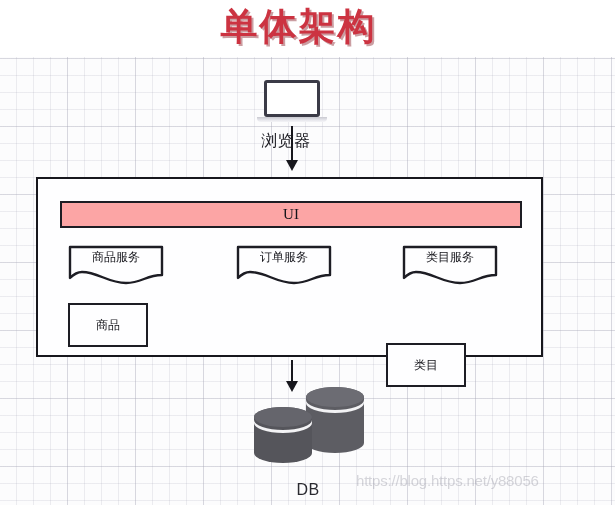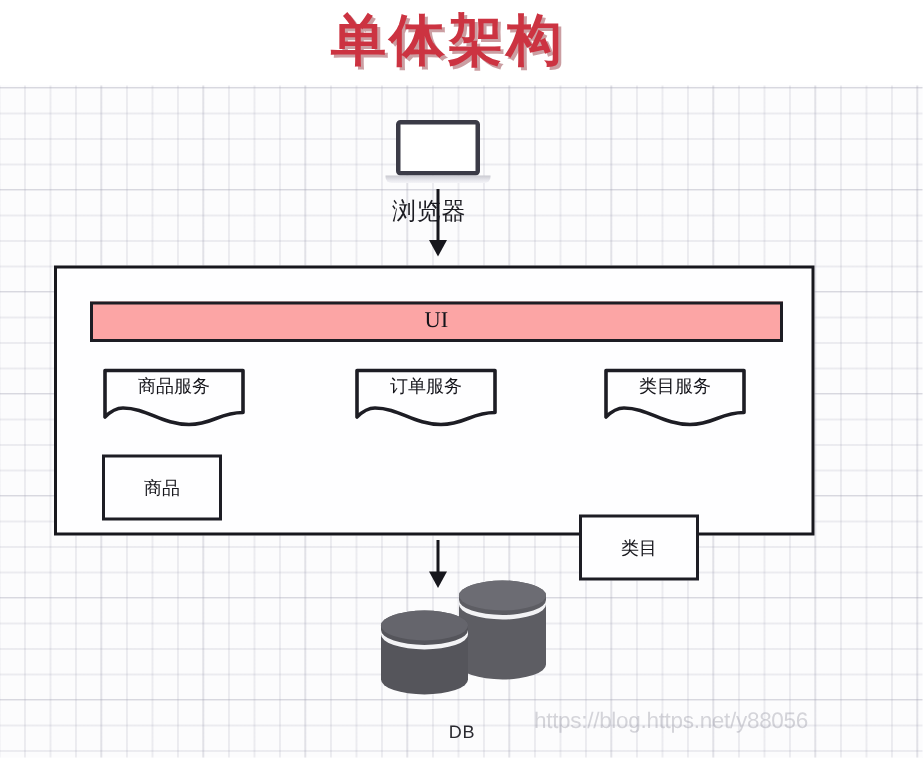--- a/index.html
+++ b/index.html
@@ -212,21 +212,21 @@
     width: 112px;
     height: 84px;
   }
   #db-label {
     position: absolute;
     left: 252px;
     top: 481px;
     width: 112px;
     text-align: center;
     font-family: "Liberation Sans", "DejaVu Sans", sans-serif;
-    font-size: 12px;
+    font-size: 16px;
     color: #2a2a30;
     letter-spacing: 0.5px;
   }
 
   
   #watermark {
     position: absolute;
     left: 356px;
     top: 470px;
     width: 259px;

